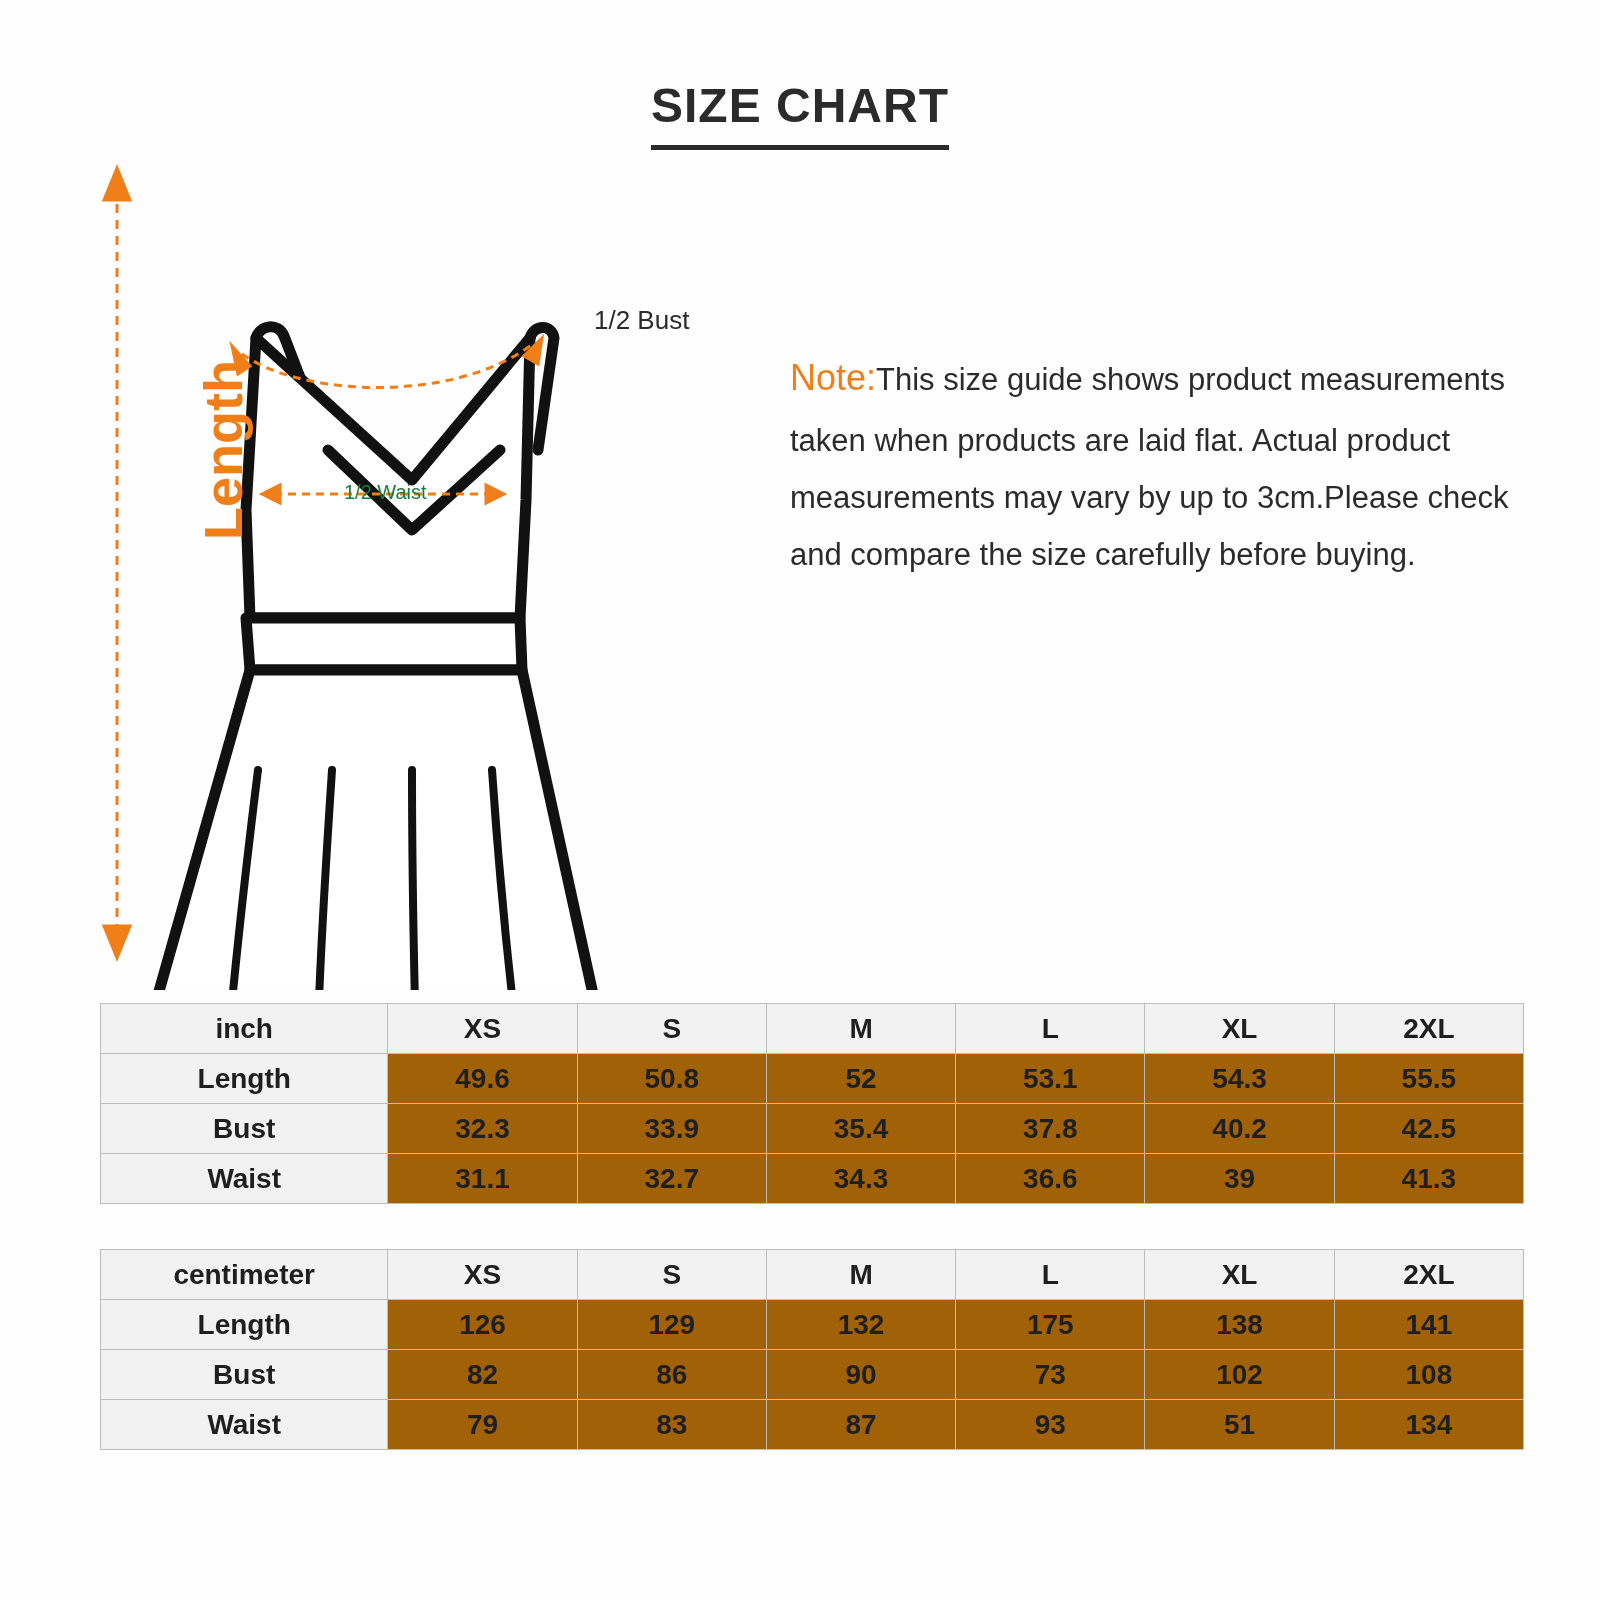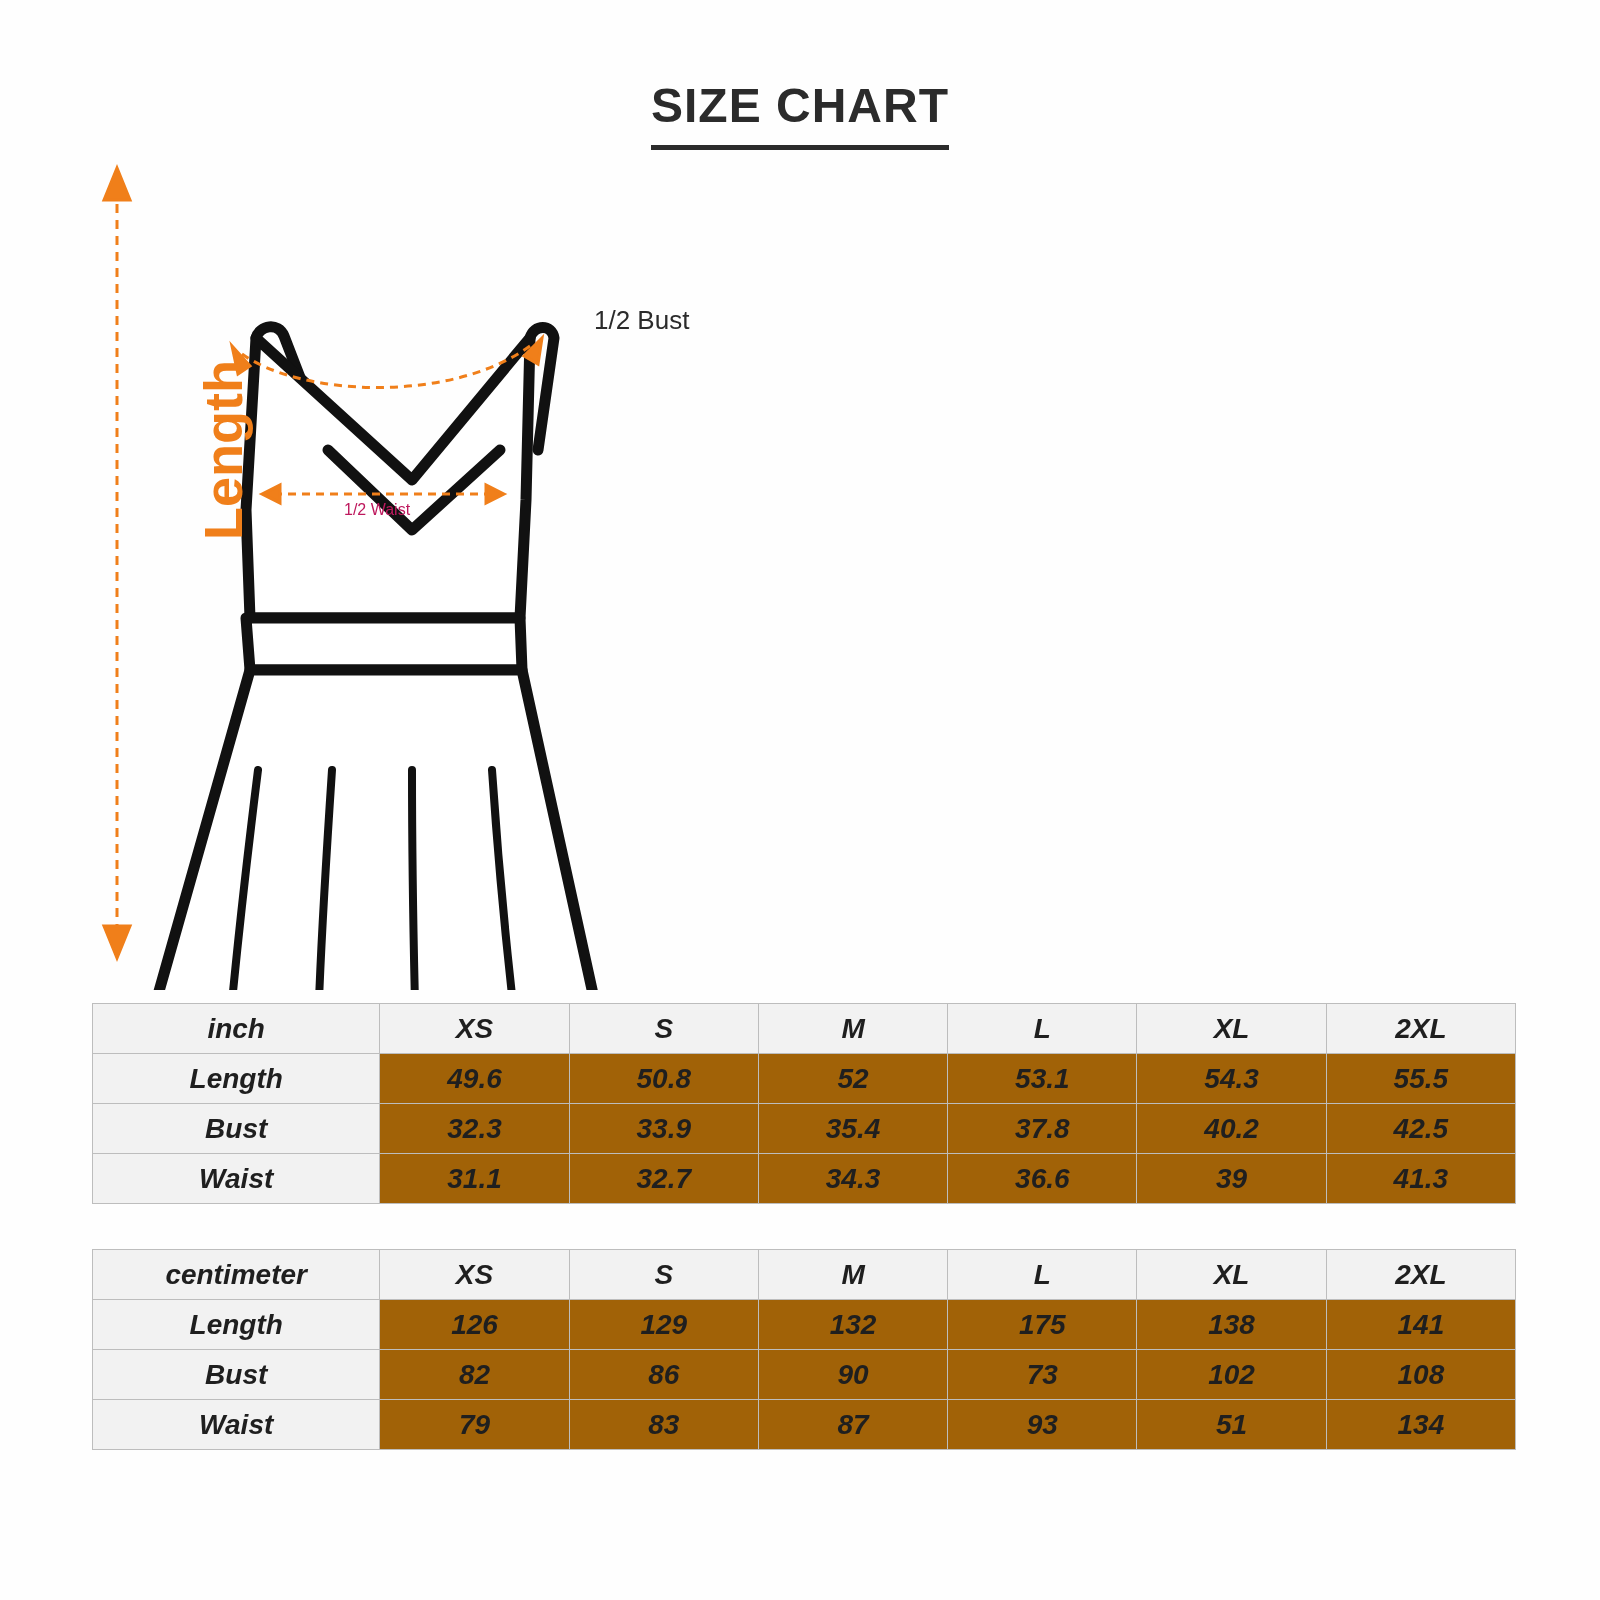--- a/index.html
+++ b/index.html
@@ -65,23 +65,23 @@
     left: 570px;
     top: 305px;
     font-size: 26px;
     color: #2b2b2b;
     white-space: nowrap;
     margin-left: 24px;
   }
   .waist-label {
     position: absolute;
     left: 344px;
-    top: 501px;
-    font-size: 16px;
-    color: #be185d;
+    top: 481px;
+    font-size: 20px;
+    color: #15803d;
     white-space: nowrap;
   }
 
   
   .note {
     position: absolute;
     left: 790px;
     top: 345px;
     width: 730px;
     font-size: 31px;
@@ -89,25 +89,24 @@
     color: #2b2b2b;
   }
   .note .note-head {
     color: #F07F1A;
     font-size: 36px;
   }
 
   
   .tbl {
     position: absolute;
-    left: 92px;
+    left: 100px;
     width: 1424px;
     border-collapse: collapse;
     table-layout: fixed;
-    font-style: italic;
   }
   .tbl.inch { top: 1003px; }
   .tbl.cm   { top: 1249px; }
 
   .tbl td, .tbl th {
     border: 1px solid #bdbdbd;
     height: 49px;
     text-align: center;
     font-size: 28px;
     font-weight: bold;
@@ -175,20 +174,23 @@
         <polygon points="444 344 426 335 426 353"></polygon>
       </g>
     </svg>
 
     <div class="length-label">Length</div>
   </div>
 
   <div class="bust-label">1/2 Bust</div>
   <div class="waist-label">1/2 Waist</div>
 
+  <div class="note">
+    <span class="note-head">Note:</span><span>This size guide shows product measurements taken when products are laid flat. Actual product measurements may vary by up to 3cm.Please check and compare the size carefully before buying.</span>
+  </div>
 
   <table class="tbl inch">
     <colgroup>
       <col class="c-label">
         <col class="c-size">
         <col class="c-size">
         <col class="c-size">
         <col class="c-size">
         <col class="c-size">
         <col class="c-size">

